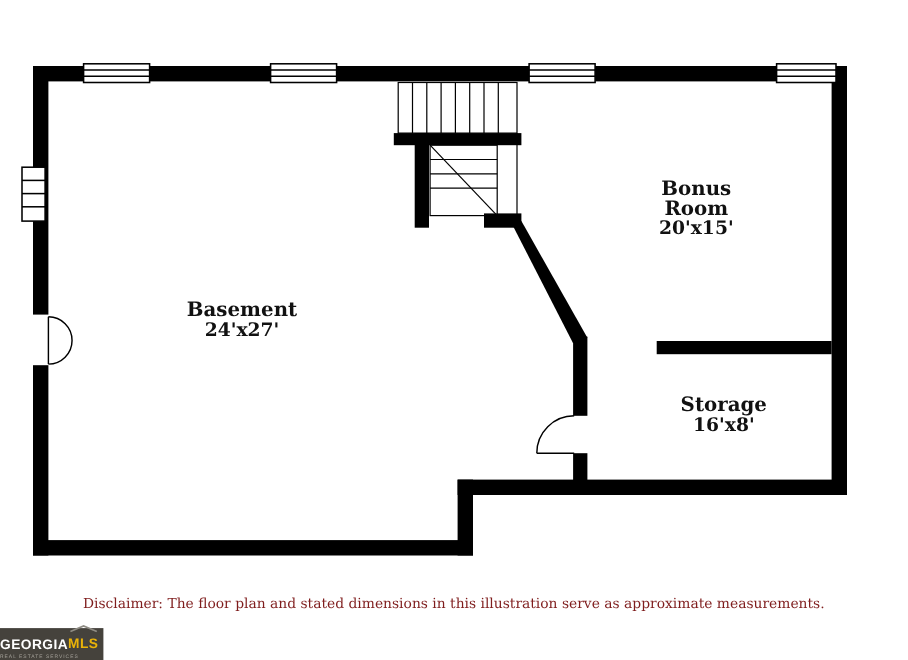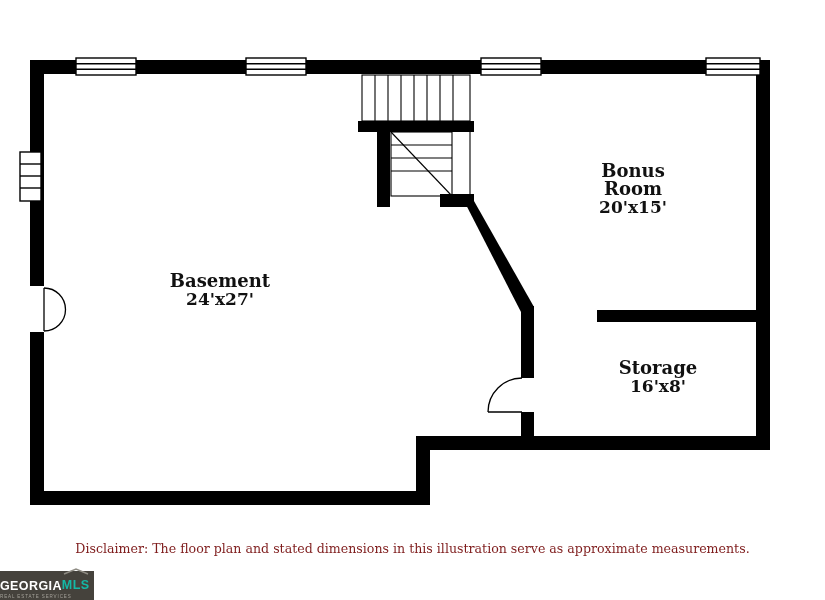--- a/index.html
+++ b/index.html
@@ -68,21 +68,21 @@
     position: relative;
     display: inline-block;
     padding-top: 4px;
   }
   .logo-mls-wrap .roof {
     position: absolute;
     top: -4px;
     left: 0;
   }
   .logo-mls {
-    color: #14b8a6;
+    color: #eab308;
     font-family: "Liberation Sans", sans-serif;
     font-weight: bold;
     font-size: 12.5px;
     letter-spacing: 0.4px;
   }
   .logo-tagline {
     margin-top: 1.5px;
     color: #a5a29a;
     font-family: "Liberation Sans", sans-serif;
     font-size: 4.5px;

